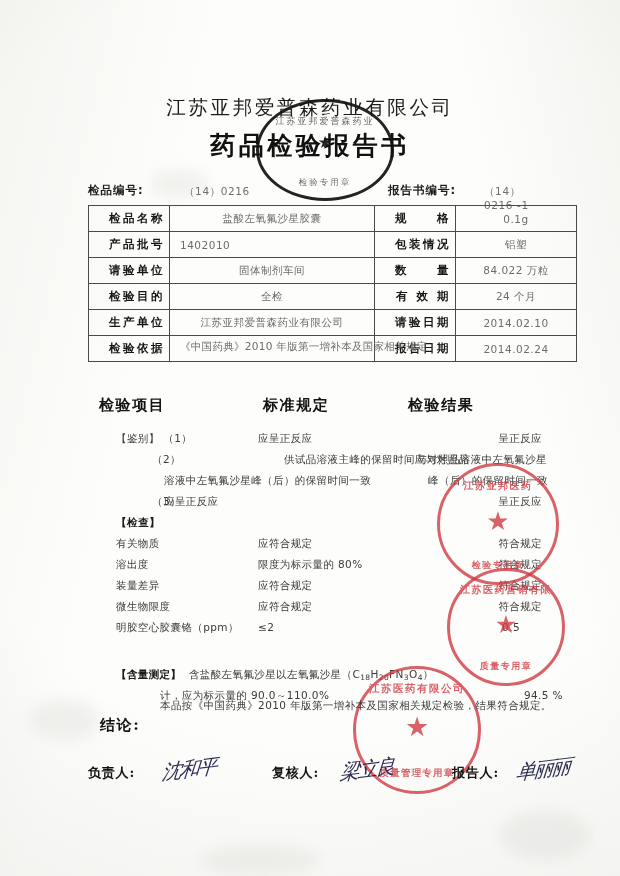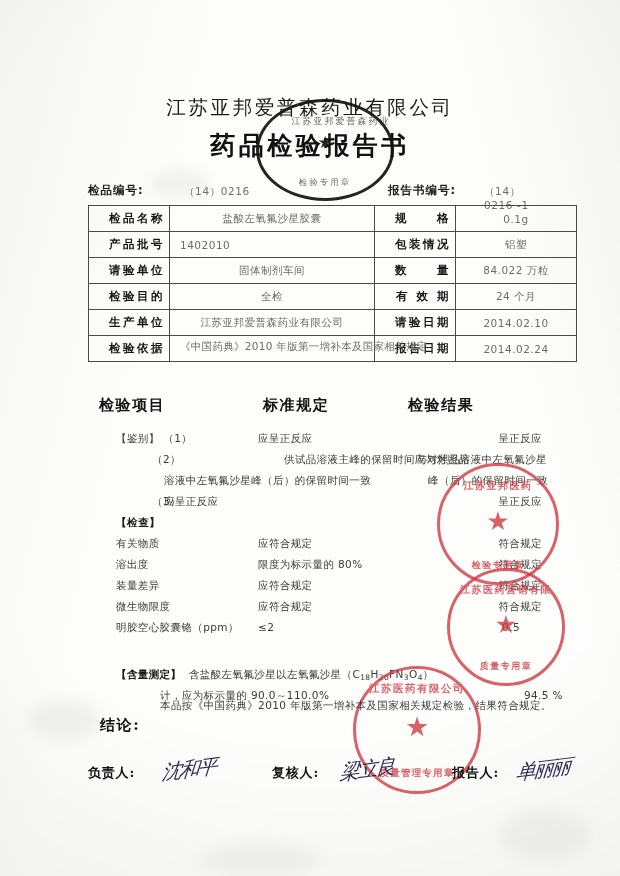--- a/index.html
+++ b/index.html
@@ -300,21 +300,20 @@
     left: 50%;
     top: 13px;
     transform: translateX(-50%);
     width: 110px;
     text-align: center;
     font-size: 9px;
     color: #141414;
     letter-spacing: 2px;
     font-family: "DejaVu Serif", "Liberation Serif", serif;
     opacity: 0.75;
-    margin-left: 16px;
   }
   .blackstamp .bs-bottom {
     position: absolute;
     left: 50%;
     bottom: 9px;
     transform: translateX(-50%);
     width: 112px;
     text-align: center;
     font-size: 8.5px;
     color: #141414;

